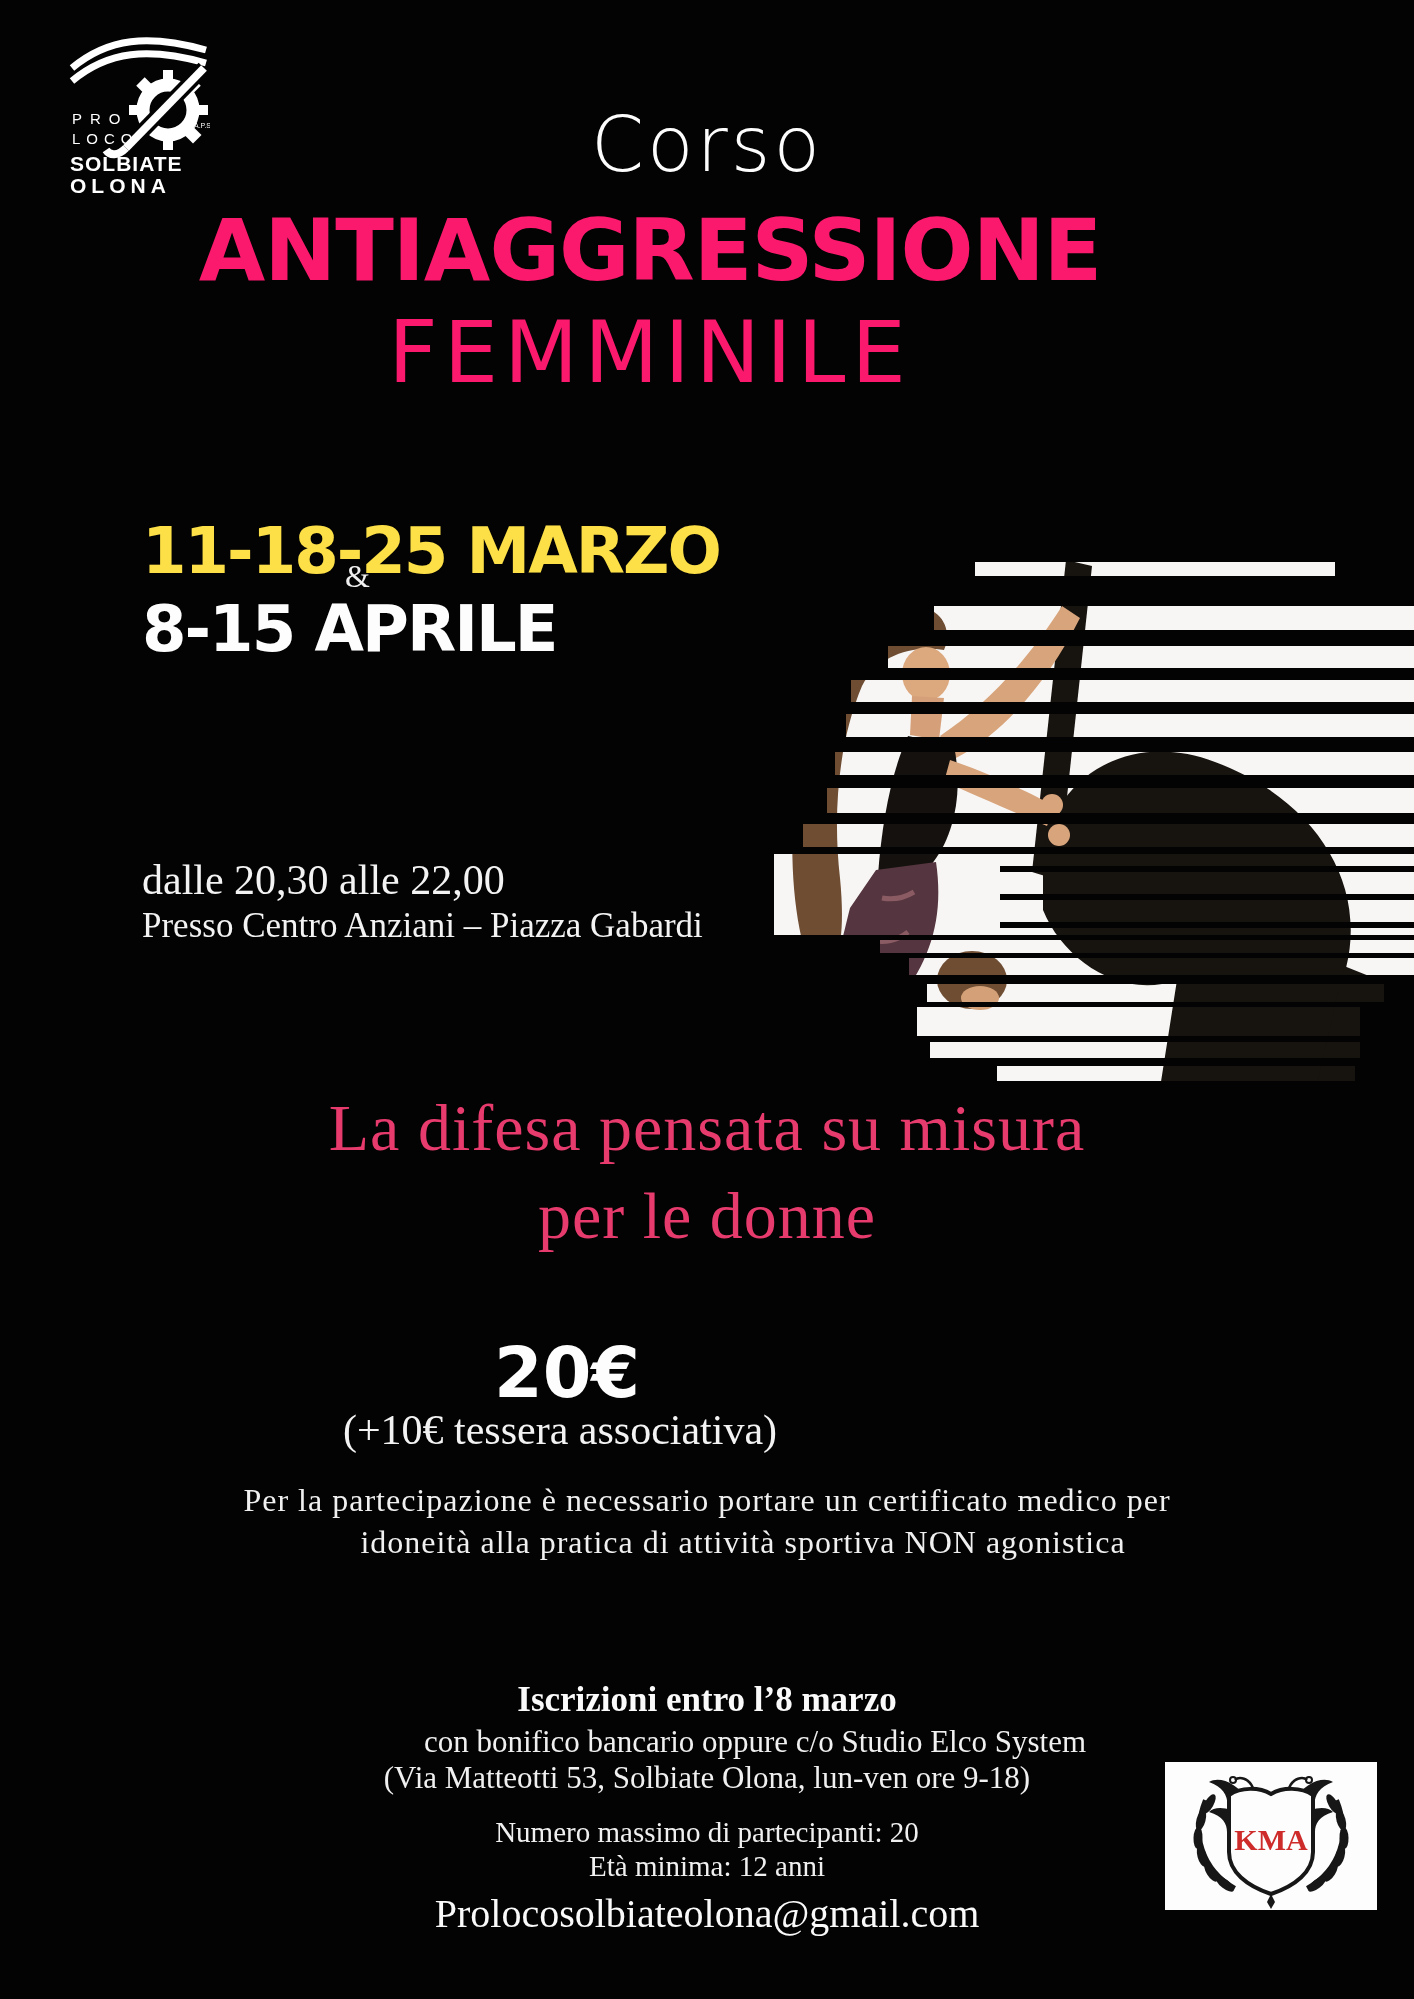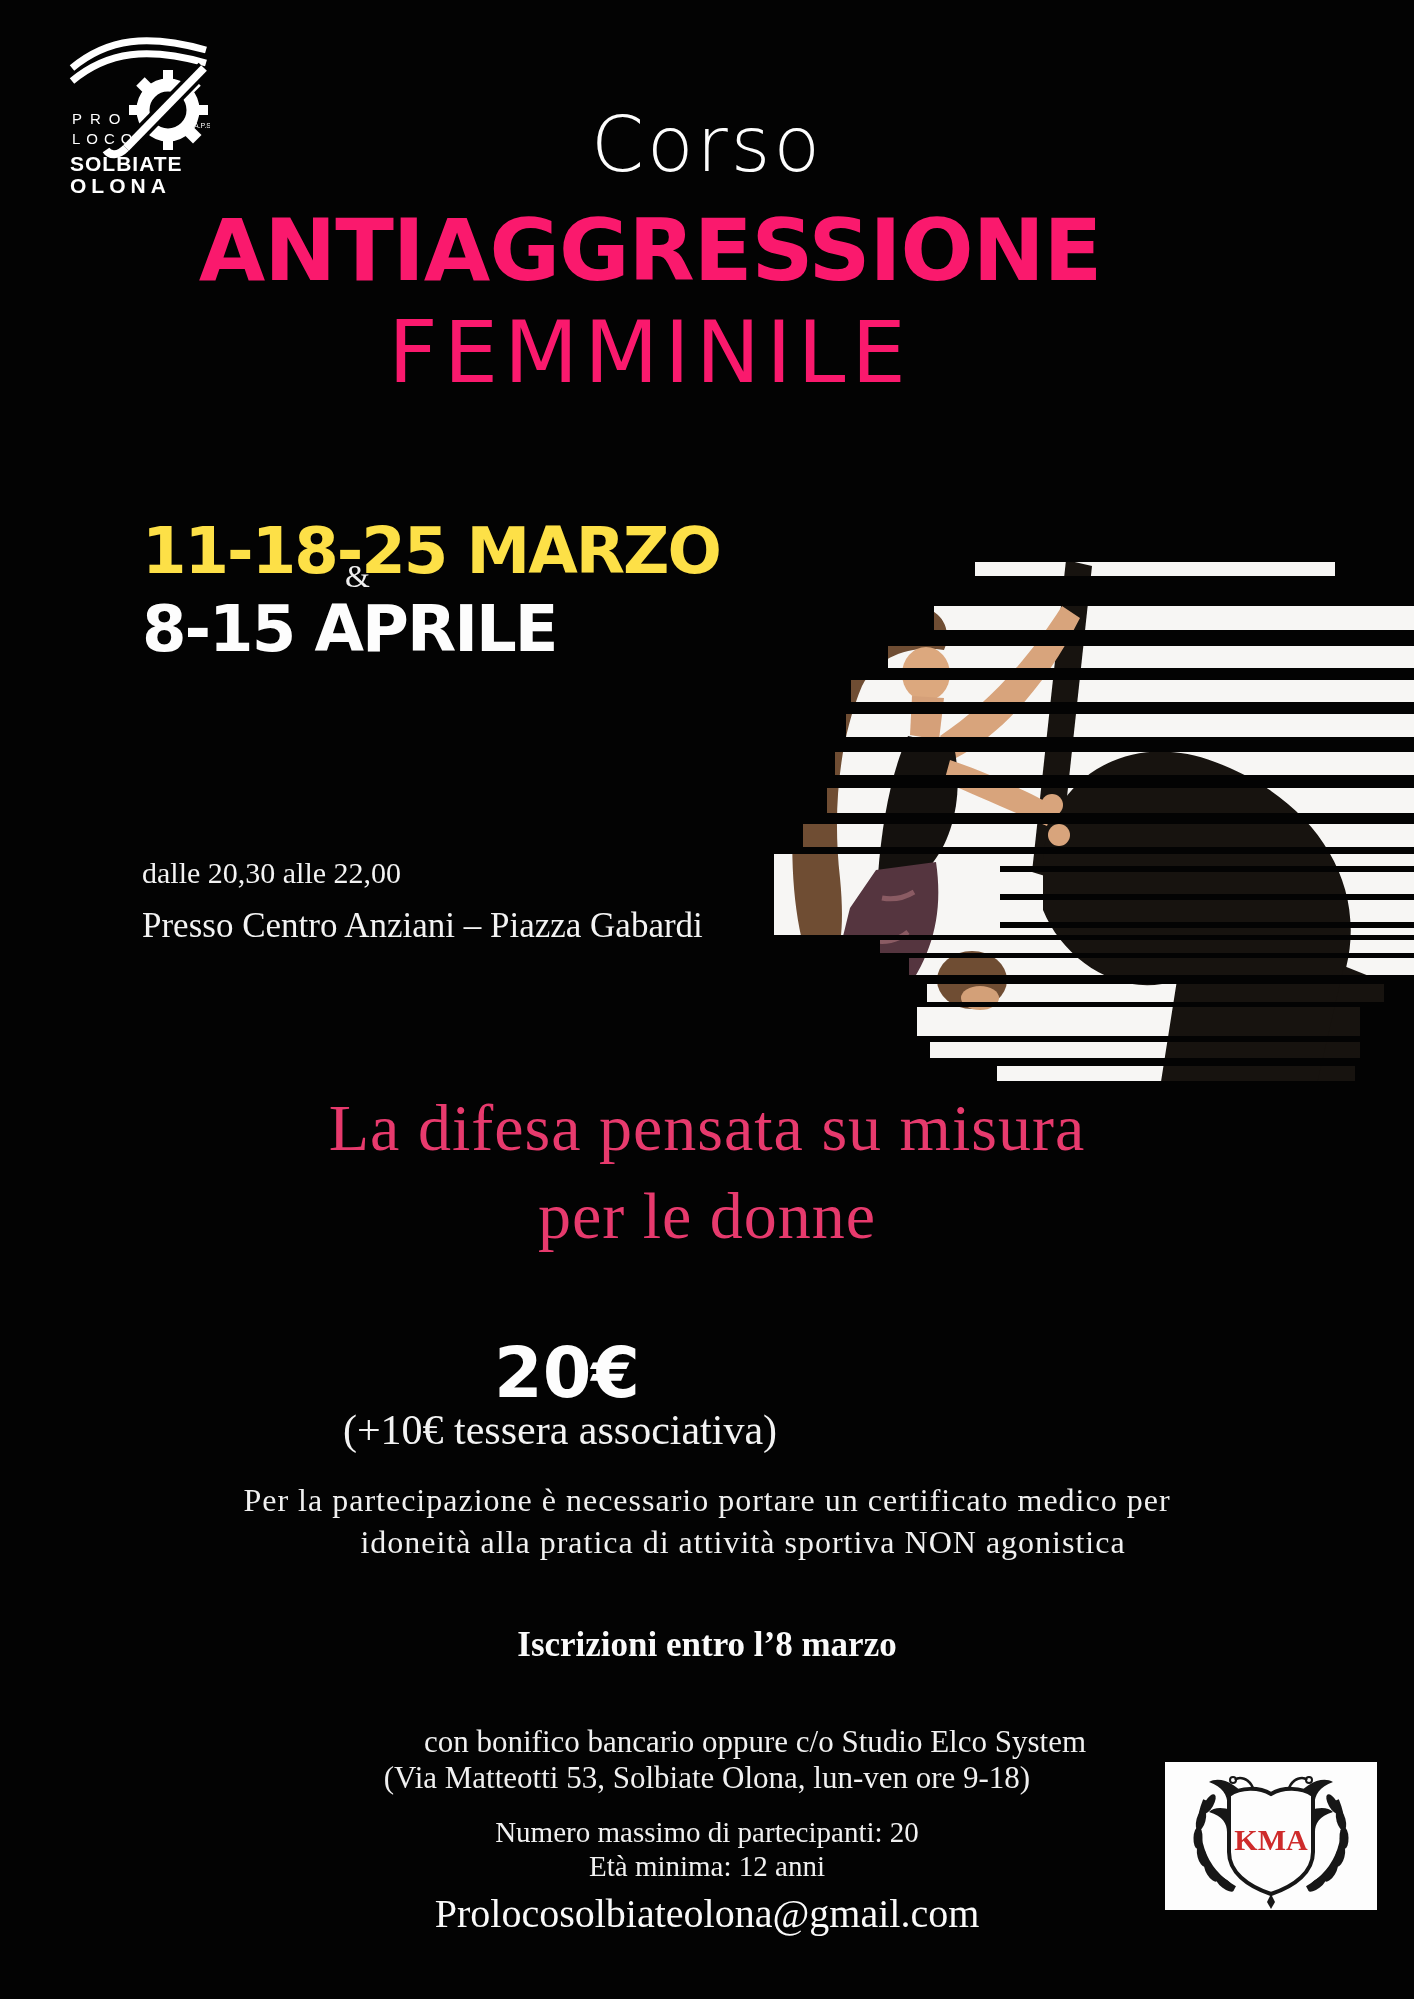--- a/index.html
+++ b/index.html
@@ -16,34 +16,34 @@
   .serif{font-family:"Liberation Serif","DejaVu Serif",serif;}
 
   .kicker{left:0;top:100px;width:1414px;color:#fdfdfd;font-size:76px;font-weight:200;letter-spacing:3px;}
   .title1{left:0;top:200px;width:1300px;color:#FA196D;font-size:86px;font-weight:bold;letter-spacing:-1px;}
   .title2{left:0;top:302px;width:1300px;color:#FA196D;font-size:86px;font-weight:normal;letter-spacing:6px;}
 
   .dates1{left:142px;top:476px;color:#fde047;font-size:64px;font-weight:bold;letter-spacing:-2px;margin-top:38px;}
   .amp{left:345px;top:558px;color:#efefef;font-size:32px;}
   .dates2{left:142px;top:592px;color:#fdfdfd;font-size:64px;font-weight:bold;letter-spacing:-2px;}
 
-  .time{left:142px;top:856px;color:#f3f3f3;font-size:30px;}
+  .time{left:142px;top:856px;color:#f3f3f3;font-size:42px;}
   .venue1{left:142px;top:906px;color:#f3f3f3;font-size:35px;}
   .venue2{left:142px;top:948px;color:#f3f3f3;font-size:35px;}
 
   .tag1{left:0;top:1090px;width:1414px;color:#E73A6D;font-size:66px;letter-spacing:1px;}
   .tag2{left:0;top:1178px;width:1414px;color:#E73A6D;font-size:66px;letter-spacing:1px;}
 
   .price{left:0;top:1332px;width:1120px;color:#fdfdfd;font-size:70px;font-weight:bold;margin-left:7px;}
   .member{left:0;top:1406px;width:1120px;color:#f3f3f3;font-size:42px;}
 
   .cert1{left:0;top:1482px;width:1414px;color:#f0f0f0;font-size:32px;letter-spacing:1px;}
   .cert2{left:0;top:1524px;width:1414px;color:#f0f0f0;font-size:32px;letter-spacing:1px;margin-left:36px;}
 
-  .deadline{left:0;top:1625px;width:1414px;color:#fafafa;font-size:35px;font-weight:bold;}
+  .deadline{left:0;top:1680px;width:1414px;color:#fafafa;font-size:35px;font-weight:bold;}
   .method1{left:0;top:1724px;width:1414px;color:#f0f0f0;font-size:31px;margin-left:48px;}
   .method2{left:0;top:1760px;width:1414px;color:#f0f0f0;font-size:31px;}
   .maxp{left:0;top:1816px;width:1414px;color:#f0f0f0;font-size:29px;}
   .minage{left:0;top:1850px;width:1414px;color:#f0f0f0;font-size:29px;}
   .email{left:0;top:1890px;width:1414px;color:#fafafa;font-size:40px;}
 
   .hero{left:600px;top:548px;width:814px;height:540px;}
   .prologo{left:68px;top:28px;width:142px;height:168px;}
   .kma{left:1165px;top:1762px;width:212px;height:148px;}
 </style>

